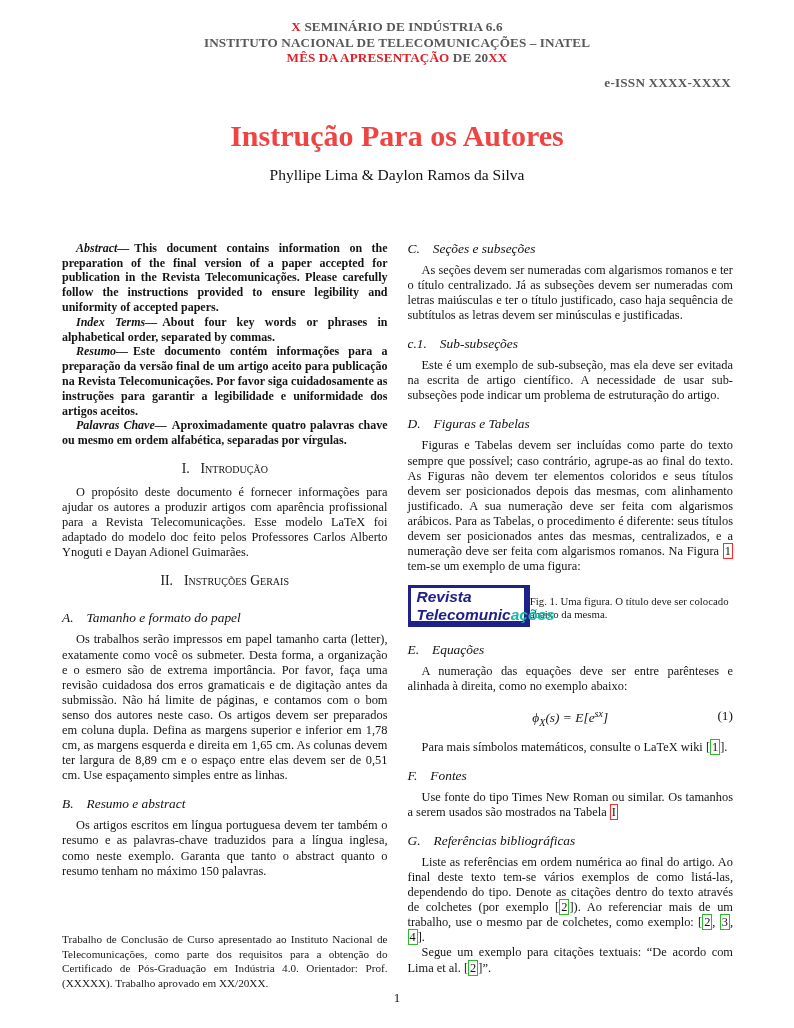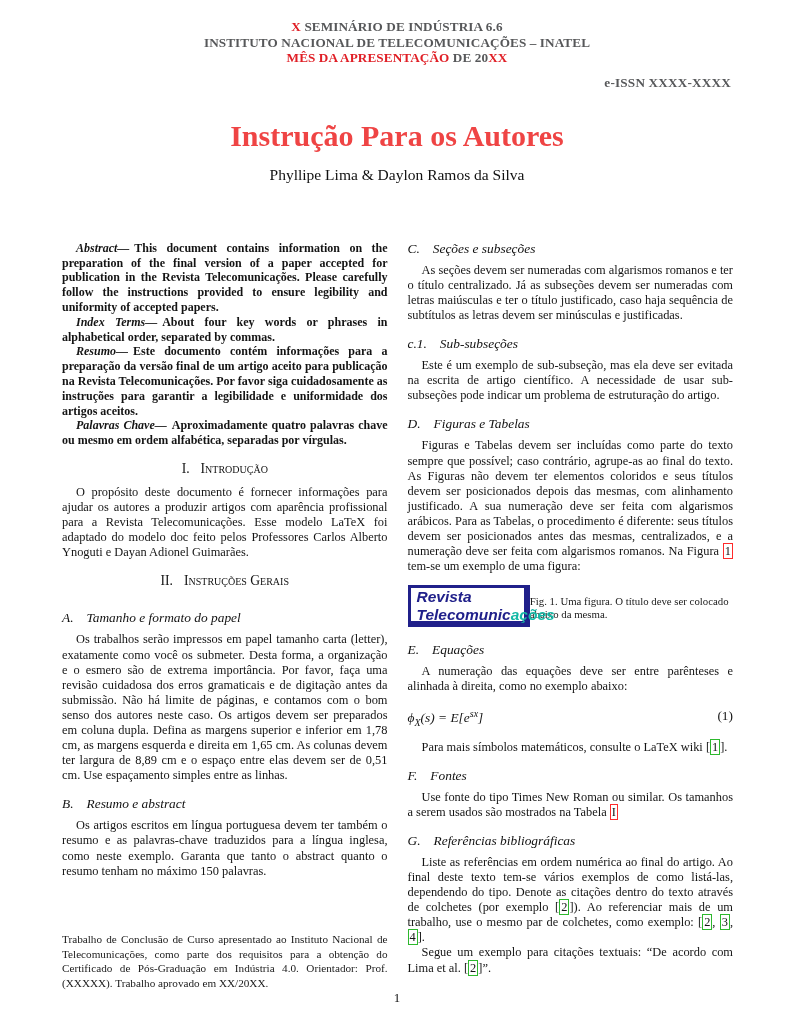--- a/index.html
+++ b/index.html
@@ -57,21 +57,21 @@
   .figure-wrap{display:flex;flex-direction:row;align-items:center;margin:11px 0 2px 0;}
   .logo-box{width:168px;height:42px;background:var(--logo-navy);position:relative;}
   .logo-white{position:absolute;left:3px;top:3px;width:113px;height:33px;background:#ffffff;}
   .logo-text{
     position:absolute;left:9px;top:3px;white-space:nowrap;
     font-family:"Liberation Sans", sans-serif;font-weight:bold;font-style:italic;
     font-size:15.5px;line-height:17.5px;color:var(--logo-navy);
   }
   .logo-acoes{color:#14b8a6;}
   .fig-caption{font-size:10.8px;line-height:13px;margin-top:10px;align-self:stretch;text-align:left;color:#1a1a1a;}
-  .equation{position:relative;margin:13px 0 12px 0;text-align:left;font-size:13.4px;}
+  .equation{position:relative;margin:13px 0 12px 0;text-align:center;font-size:13.4px;}
   .eq-body{font-style:italic;}
   .eq-body sub{font-size:10px;}
   .eq-body sup{font-size:10px;}
   .eq-number{position:absolute;right:0;top:1px;font-style:normal;}
   .ref-box{border:1px solid var(--link-ref-red);padding:0 1px;line-height:1;}
   .cite-box{border:1px solid var(--link-cite-green);padding:0 1px;line-height:1;}
   .page-number{position:absolute;left:0;right:0;bottom:22px;text-align:center;font-size:13px;color:#111;}
 </style>
 </head>
 <body>

